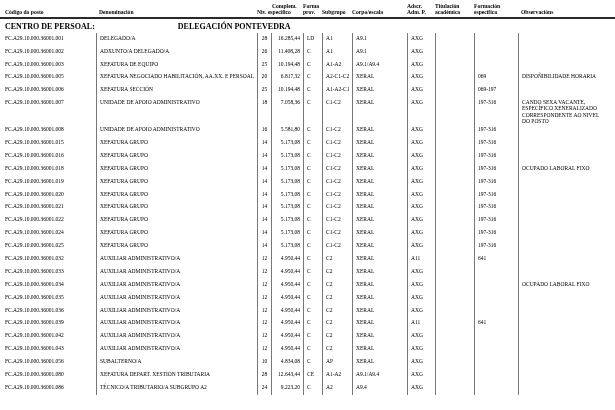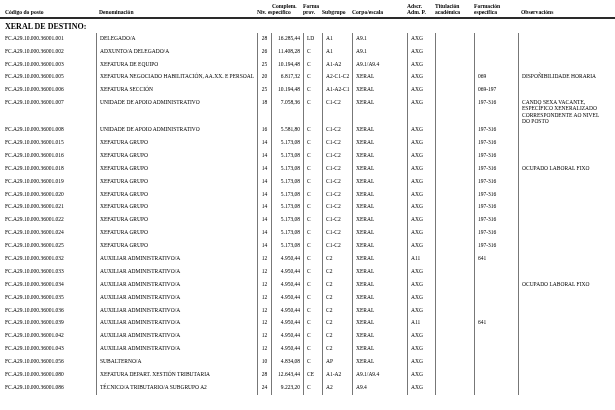--- a/index.html
+++ b/index.html
@@ -111,21 +111,22 @@
       <div class="l2">específica</div>
     </div>
     <div class="hcell hcell-observacions">
       <div class="l1"></div>
       <div class="l2">Observacións</div>
     </div>
   </div>
   <div class="header-rule"></div>
 
   <div class="centro-row">
-    <span class="centro-label">XERAL DE DESTINO:</span>
+    <span class="centro-label">CENTRO DE PERSOAL:</span>
+    <span class="centro-value">DELEGACIÓN PONTEVEDRA</span>
   </div>
 
   <div class="tbody">
       <div class="trow">
         <div class="tcell col-codigo">FC.A29.10.000.36001.001</div>
         <div class="tcell col-denominacion">DELEGADO/A</div>
         <div class="tcell col-niv">28</div>
         <div class="tcell col-complem">16.285,44</div>
         <div class="tcell col-forma">LD</div>
         <div class="tcell col-subgrupo">A1</div>

